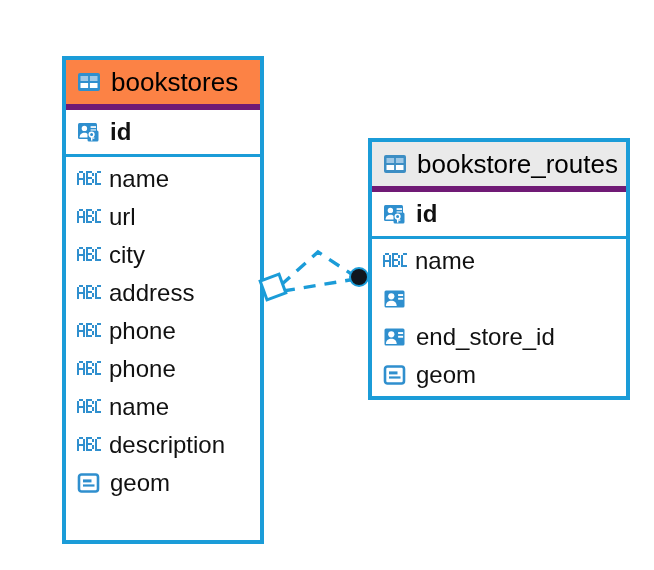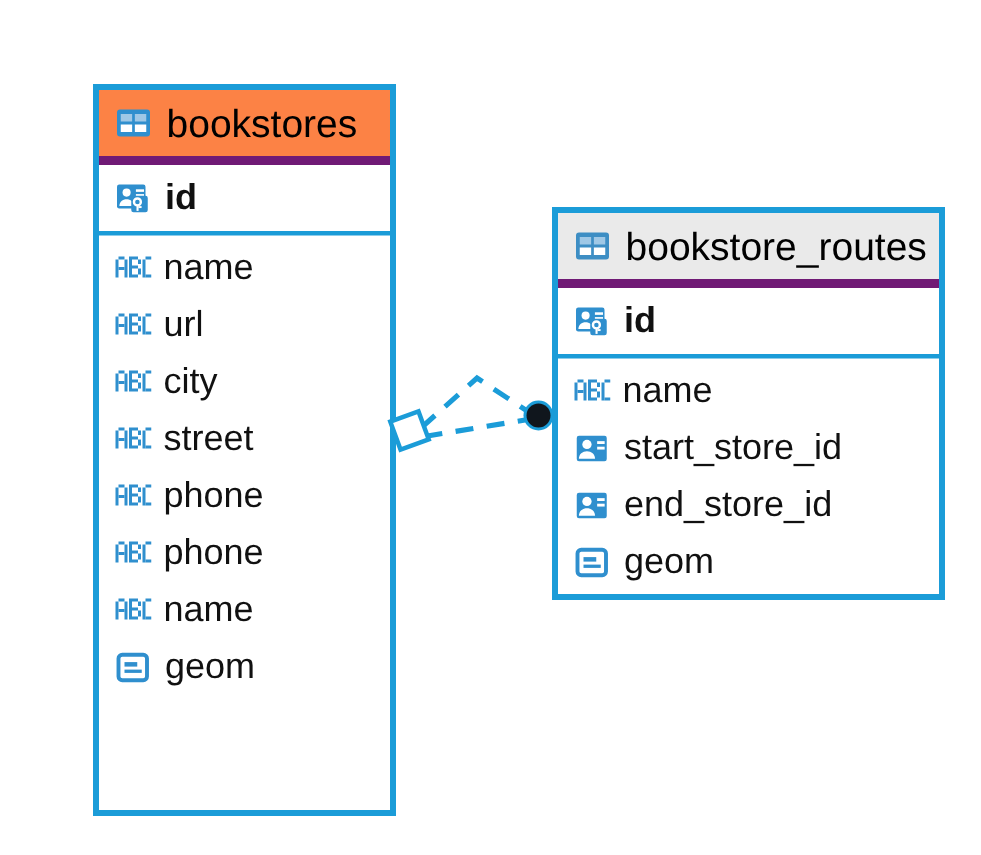--- a/index.html
+++ b/index.html
@@ -201,21 +201,21 @@
               <rect x="12" y="3" width="4" height="2"></rect>
             <rect x="16" y="5" width="2" height="3"></rect>
               <rect x="12" y="9" width="4" height="2"></rect>
             <rect x="16" y="11" width="2" height="4"></rect>
               <rect x="12" y="15" width="4" height="2"></rect>
             <rect x="21" y="3" width="4" height="2"></rect>
               <rect x="19" y="5" width="2" height="12"></rect>
             <rect x="21" y="15" width="4" height="2"></rect>
           </g>
         </svg>
-        <span class="field-label">street</span>
+        <span class="field-label">address</span>
       </div>
 
       <div class="field">
         <svg class="ico small" viewBox="0 0 25 22">
           <g fill="#2f8fce">
             <rect x="1" y="5" width="2" height="12"></rect>
               <rect x="3" y="3" width="4" height="2"></rect>
             <rect x="7" y="5" width="2" height="12"></rect>
               <rect x="3" y="10" width="4" height="2"></rect>
             <rect x="10" y="3" width="2" height="14"></rect>
@@ -268,20 +268,40 @@
               <rect x="12" y="15" width="4" height="2"></rect>
             <rect x="21" y="3" width="4" height="2"></rect>
               <rect x="19" y="5" width="2" height="12"></rect>
             <rect x="21" y="15" width="4" height="2"></rect>
           </g>
         </svg>
         <span class="field-label">name</span>
       </div>
 
 
+      <div class="field">
+        <svg class="ico small" viewBox="0 0 25 22">
+          <g fill="#2f8fce">
+            <rect x="1" y="5" width="2" height="12"></rect>
+              <rect x="3" y="3" width="4" height="2"></rect>
+            <rect x="7" y="5" width="2" height="12"></rect>
+              <rect x="3" y="10" width="4" height="2"></rect>
+            <rect x="10" y="3" width="2" height="14"></rect>
+              <rect x="12" y="3" width="4" height="2"></rect>
+            <rect x="16" y="5" width="2" height="3"></rect>
+              <rect x="12" y="9" width="4" height="2"></rect>
+            <rect x="16" y="11" width="2" height="4"></rect>
+              <rect x="12" y="15" width="4" height="2"></rect>
+            <rect x="21" y="3" width="4" height="2"></rect>
+              <rect x="19" y="5" width="2" height="12"></rect>
+            <rect x="21" y="15" width="4" height="2"></rect>
+          </g>
+        </svg>
+        <span class="field-label">description</span>
+      </div>
 
       <div class="field">
         <svg class="ico" viewBox="0 0 26 26">
           <rect x="3" y="4.5" width="19" height="17" rx="2.5" fill="none" stroke="#2f8fce" stroke-width="2.6"></rect>
           <rect x="7" y="9.4" width="8.5" height="3" fill="#2f8fce"></rect>
           <rect x="7" y="14.4" width="11.5" height="2.2" fill="#2f8fce"></rect>
         </svg>
         <span class="field-label">geom</span>
       </div>
 
@@ -342,21 +362,20 @@
       </div>
 
       <div class="field">
         <svg class="ico" viewBox="0 0 26 26">
           <rect x="2.5" y="4.5" width="20" height="17" rx="1.5" fill="#2f8fce"></rect>
           <circle cx="9.3" cy="10.3" r="3.1" fill="#ffffff"></circle>
           <path d="M3.9 19.9c0-3.2 2.5-5.1 5.4-5.1s5.4 1.9 5.4 5.1z" fill="#ffffff"></path>
           <rect x="16.1" y="8.1" width="5.0" height="1.9" fill="#ffffff"></rect>
           <rect x="16.1" y="11.8" width="5.0" height="1.9" fill="#ffffff"></rect>
         </svg>
-        <span class="field-label">start_store_id</span>
       </div>
 
       <div class="field">
         <svg class="ico" viewBox="0 0 26 26">
           <rect x="2.5" y="4.5" width="20" height="17" rx="1.5" fill="#2f8fce"></rect>
           <circle cx="9.3" cy="10.3" r="3.1" fill="#ffffff"></circle>
           <path d="M3.9 19.9c0-3.2 2.5-5.1 5.4-5.1s5.4 1.9 5.4 5.1z" fill="#ffffff"></path>
           <rect x="16.1" y="8.1" width="5.0" height="1.9" fill="#ffffff"></rect>
           <rect x="16.1" y="11.8" width="5.0" height="1.9" fill="#ffffff"></rect>
         </svg>

